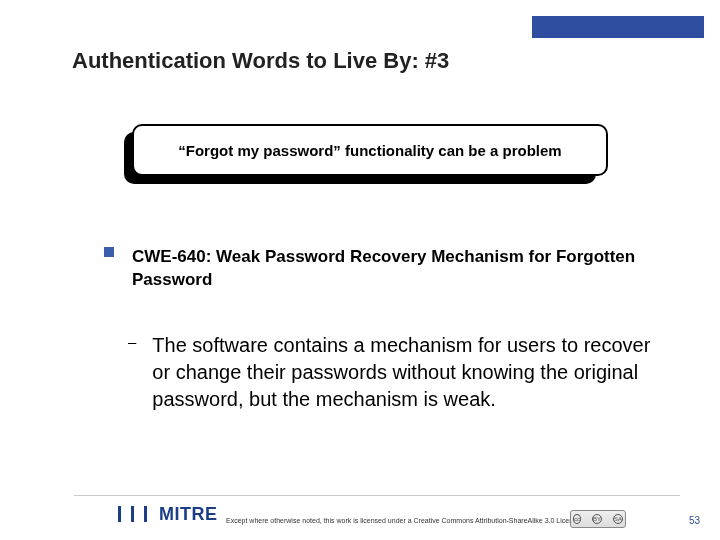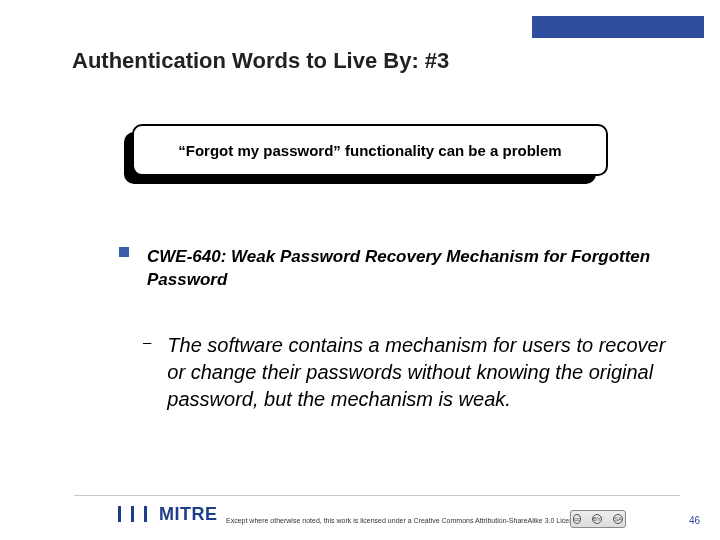--- a/index.html
+++ b/index.html
@@ -4,21 +4,21 @@
 <style>
   * { margin: 4px; padding: 0; box-sizing: border-box; }
   html, body { width: 720px; height: 540px; font-family: Arial, Helvetica, sans-serif; background: #fff; color: #000; }
   .slide { position: relative; width: 720px; height: 540px; }
   .corner-rect { position: absolute; top: 0; right: 24px; width: 172px; height: 22px; background: #2f4e9f; }
   .title { position: absolute; top: 32px; left: 56px; font-size: 22px; font-weight: bold; color: #222; }
   .callout-wrap { position: absolute; top: 104px; left: 104px; width: 484px; height: 60px; }
   .callout-shadow { position: absolute; top: 8px; left: 0; width: 472px; height: 52px; background: #000; border-radius: 10px; }
   .callout-box { position: absolute; top: 0; left: 8px; width: 476px; height: 52px; background: #fff; border: 2px solid #000; border-radius: 10px; display: flex; align-items: center; justify-content: center; padding: 0 10px; }
   .callout-text { font-size: 15px; font-weight: bold; text-align: center; }
-  .body-area { position: absolute; top: 222px; left: 95px; width: 580px; font-style: italic; }
+  .body-area { position: absolute; top: 222px; left: 80px; width: 580px; }
   .bullet-row { display: flex; align-items: flex-start; gap: 10px; }
   .sq-bullet { width: 10px; height: 10px; background: #3a5dac; margin-top: 5px; flex-shrink: 0; }
   .bullet-main { font-size: 17px; font-weight: bold; line-height: 1.35; }
   .sub-row { display: flex; align-items: flex-start; gap: 8px; margin-top: 32px; margin-left: 28px; }
   .dash { font-size: 15px; line-height: 1.35; flex-shrink: 0; }
   .sub-text { font-size: 20px; line-height: 1.35; }
   .footer-rule { position: absolute; left: 58px; bottom: 52px; width: 606px; height: 1px; background: #c9c9c9; }
   .logo { position: absolute; left: 58px; bottom: 18px; font-size: 18px; font-weight: bold; letter-spacing: 0.5px; color: #1b3e86; display: flex; align-items: center; gap: 2px; padding-left: 36px; }
   .logo .bars { display: inline-flex; gap: 2px; margin-right: 2px; }
   .logo .bar { width: 3px; height: 16px; background: #1b3e86; }
@@ -65,14 +65,14 @@
   </div>
 
   <div class="license-text">Except where otherwise noted, this work is licensed under a Creative Commons Attribution-ShareAlike 3.0 License</div>
 
   <div class="cc-badge">
     <span class="circ">cc</span>
     <span class="circ">BY</span>
     <span class="circ">SA</span>
   </div>
 
-  <div class="page-num">46</div>
+  <div class="page-num">53</div>
 </div>
 
 </body></html>

